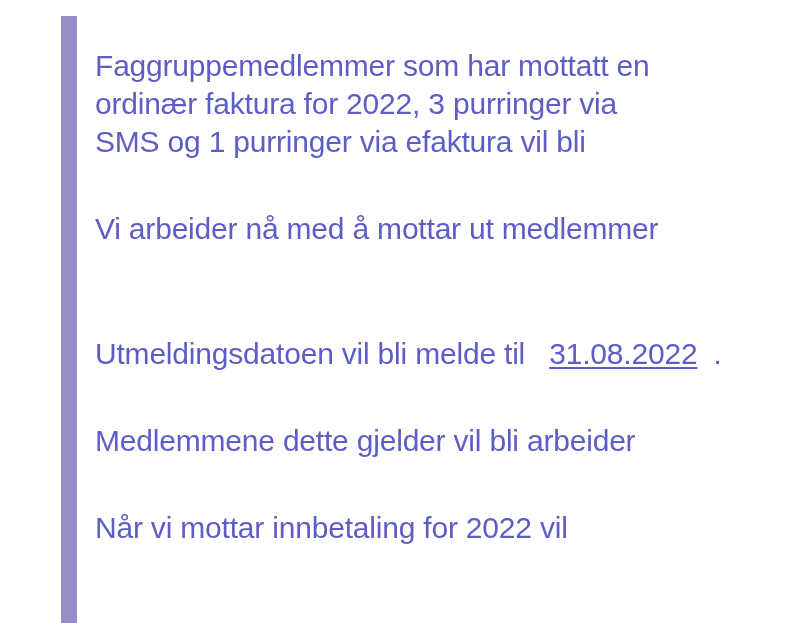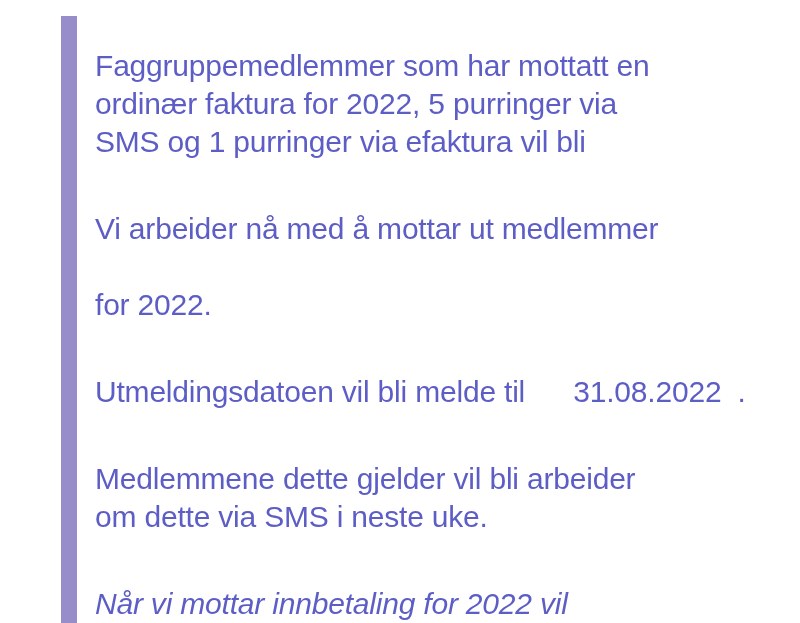--- a/index.html
+++ b/index.html
@@ -39,35 +39,34 @@
   .quote-content p {
     font-size: 30px;
     line-height: 38px;
     letter-spacing: -0.2px;
     margin: 0 0 33px 0;
     font-weight: 400;
   }
 
   .quote-content p:last-child {
     margin-bottom: 8px;
-    font-style: italic;
   }
 
   .date-link {
+    text-decoration: underline;
     text-underline-offset: 3px;
     text-decoration-thickness: 1.5px;
     cursor: pointer;
-    margin-left: 24px;
   }
 </style>
 </head>
 <body style="background: rgb(255, 255, 255);">
 
 <div class="quote-wrap">
   <div class="quote-bar" style="background: rgb(150, 141, 201);"></div>
   <div class="quote-content" style="color: rgb(93, 93, 198);">
-      <p><span>Faggruppemedlemmer som har mottatt en</span><br><span>ordinær faktura for 2022, 5 purringer via</span><br><span>SMS og 1 purringer via efaktura vil bli</span><br></p>
-      <p><span>Vi arbeider nå med å mottar ut medlemmer</span><br><br><span>for 2022.</span></p>
+      <p><span>Faggruppemedlemmer som har mottatt en</span><br><span>ordinær faktura for 2022, 3 purringer via</span><br><span>SMS og 1 purringer via efaktura vil bli</span><br></p>
+      <p><span>Vi arbeider nå med å mottar ut medlemmer</span><br><br></p>
       <p><span>Utmeldingsdatoen vil bli melde til </span><span class="date-link">31.08.2022</span><span>.</span></p>
-      <p><span>Medlemmene dette gjelder vil bli arbeider</span><br><span>om dette via SMS i neste uke.</span></p>
+      <p><span>Medlemmene dette gjelder vil bli arbeider</span><br></p>
       <p><span>Når vi mottar innbetaling for 2022 vil</span><br></p>
     </div>
 </div>
 
 </body></html>

